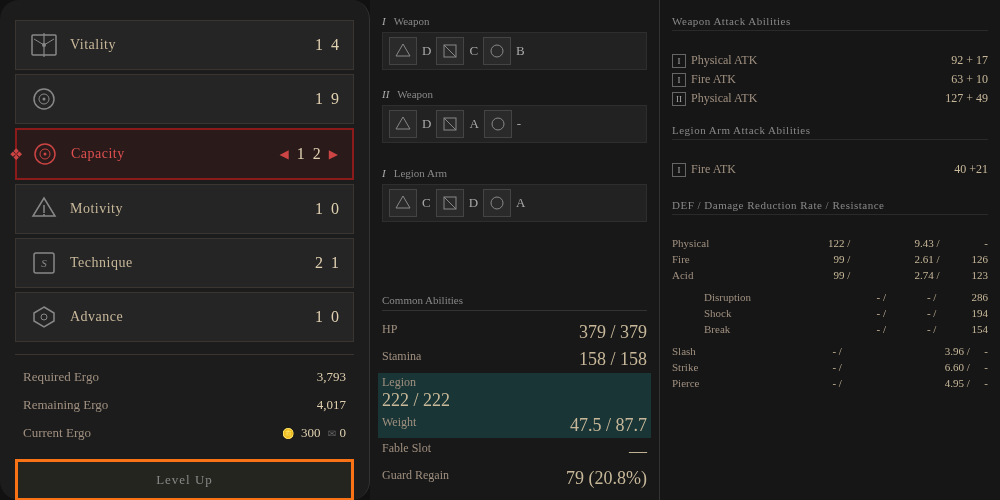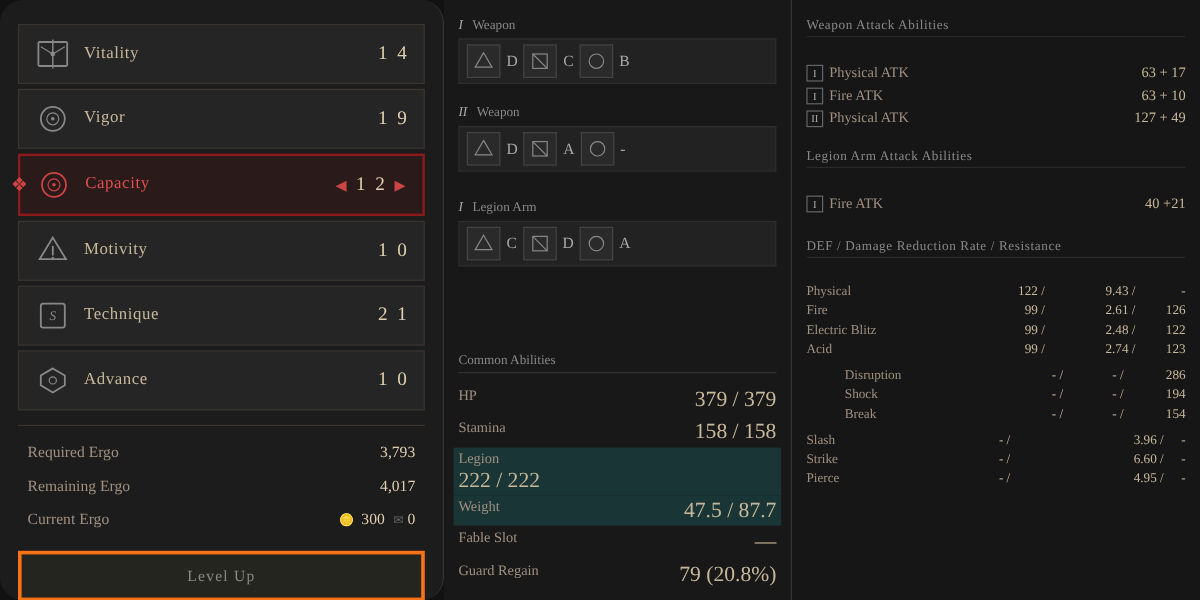--- a/index.html
+++ b/index.html
@@ -315,21 +315,20 @@
     </div>
 
     <div class="stat-row">
       <div class="stat-icon">
         <svg viewBox="0 0 28 28" fill="none">
           <circle cx="14" cy="14" r="10" stroke="#888" stroke-width="1.5" fill="none"></circle>
           <circle cx="14" cy="14" r="5" stroke="#888" stroke-width="1" fill="none"></circle>
           <circle cx="14" cy="14" r="1.5" fill="#888"></circle>
         </svg>
       </div>
-      <span class="stat-name">Vigor</span>
       <div class="stat-value">
         <span>1  9</span>
       </div>
     </div>
 
     <div class="stat-row active">
       <span class="level-indicator">❖</span>
       <div class="stat-icon">
         <svg viewBox="0 0 28 28" fill="none">
           <circle cx="14" cy="14" r="10" stroke="#cc4444" stroke-width="1.5" fill="none"></circle>
@@ -528,21 +527,21 @@
 
   <div class="right-panel">
 
     <div class="attack-section">
       <div class="section-header">Weapon Attack Abilities</div>
       <div class="attack-row">
         <div class="attack-type">
           <span class="type-badge">I</span>
           <span>Physical ATK</span>
         </div>
-        <span class="attack-val">63 + 17</span>
+        <span class="attack-val">92 + 17</span>
       </div>
       <div class="attack-row">
         <div class="attack-type">
           <span class="type-badge">I</span>
           <span>Fire ATK</span>
         </div>
         <span class="attack-val">63 + 10</span>
       </div>
       <div class="attack-row">
         <div class="attack-type">
@@ -574,26 +573,20 @@
           <td style="color:#c8b89a;text-align:right;padding:2px 4px;">9.43 /</td>
           <td style="color:#c8b89a;text-align:right;padding:2px 0;">-</td>
         </tr>
         <tr>
           <td style="color:#a09080;padding:2px 0;">Fire</td>
           <td style="color:#c8b89a;text-align:right;padding:2px 4px;">99 /</td>
           <td style="color:#c8b89a;text-align:right;padding:2px 4px;">2.61 /</td>
           <td style="color:#c8b89a;text-align:right;padding:2px 0;">126</td>
         </tr>
         <tr>
-          <td style="color:#a09080;padding:2px 0;">Electric Blitz</td>
-          <td style="color:#c8b89a;text-align:right;padding:2px 4px;">99 /</td>
-          <td style="color:#c8b89a;text-align:right;padding:2px 4px;">2.48 /</td>
-          <td style="color:#c8b89a;text-align:right;padding:2px 0;">122</td>
-        </tr>
-        <tr>
           <td style="color:#a09080;padding:2px 0;">Acid</td>
           <td style="color:#c8b89a;text-align:right;padding:2px 4px;">99 /</td>
           <td style="color:#c8b89a;text-align:right;padding:2px 4px;">2.74 /</td>
           <td style="color:#c8b89a;text-align:right;padding:2px 0;">123</td>
         </tr>
       </tbody>
         </table>
     </div>
 
     <div class="disruption-section" style="margin-top:6px;margin-left:32px;">

